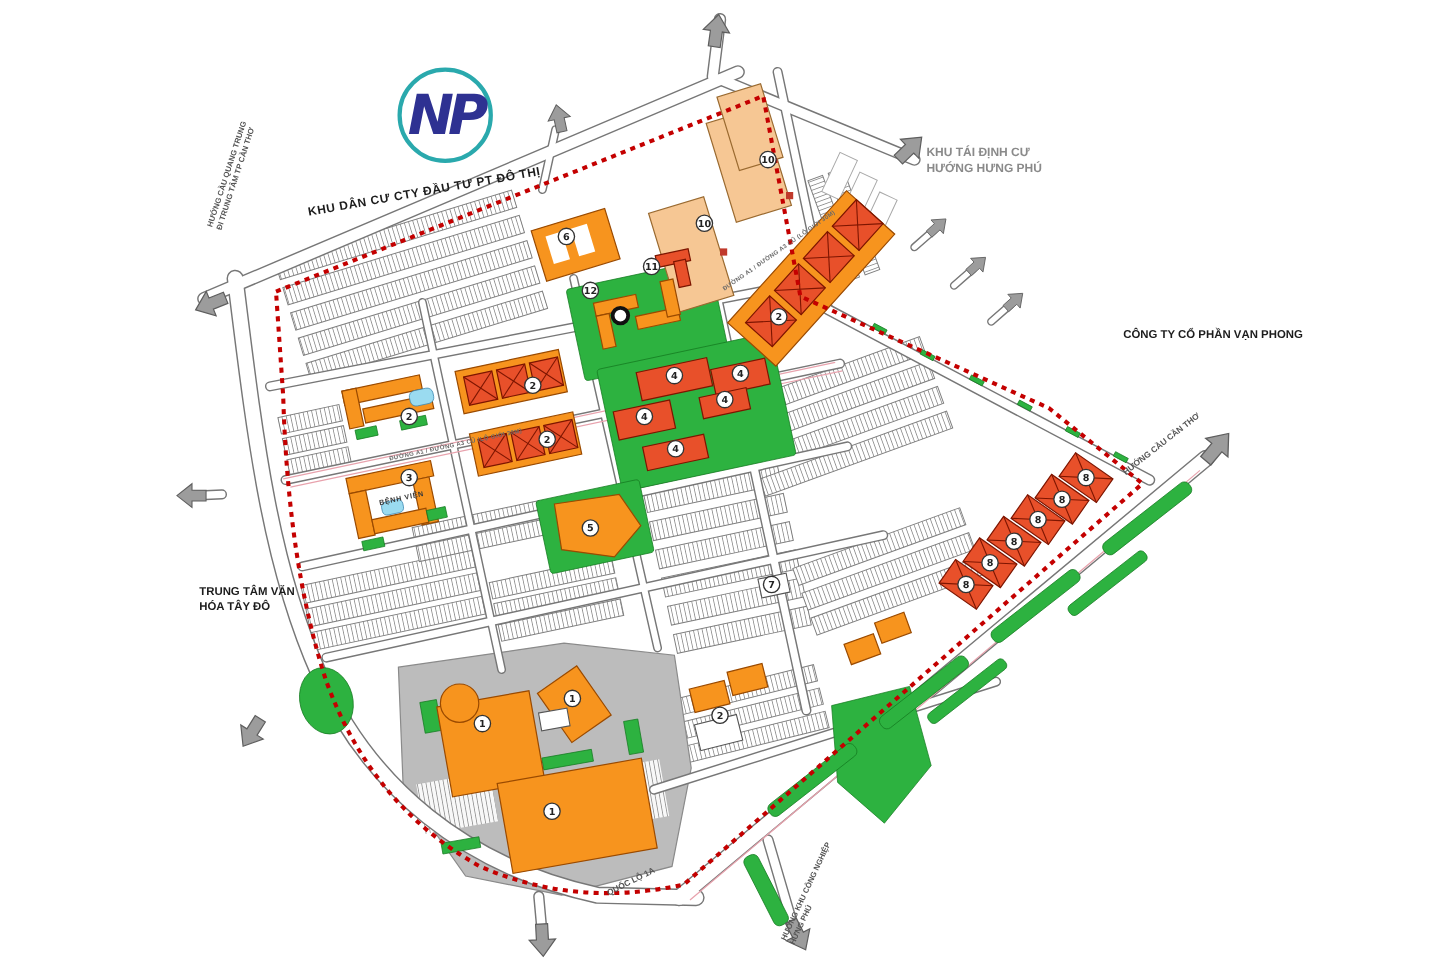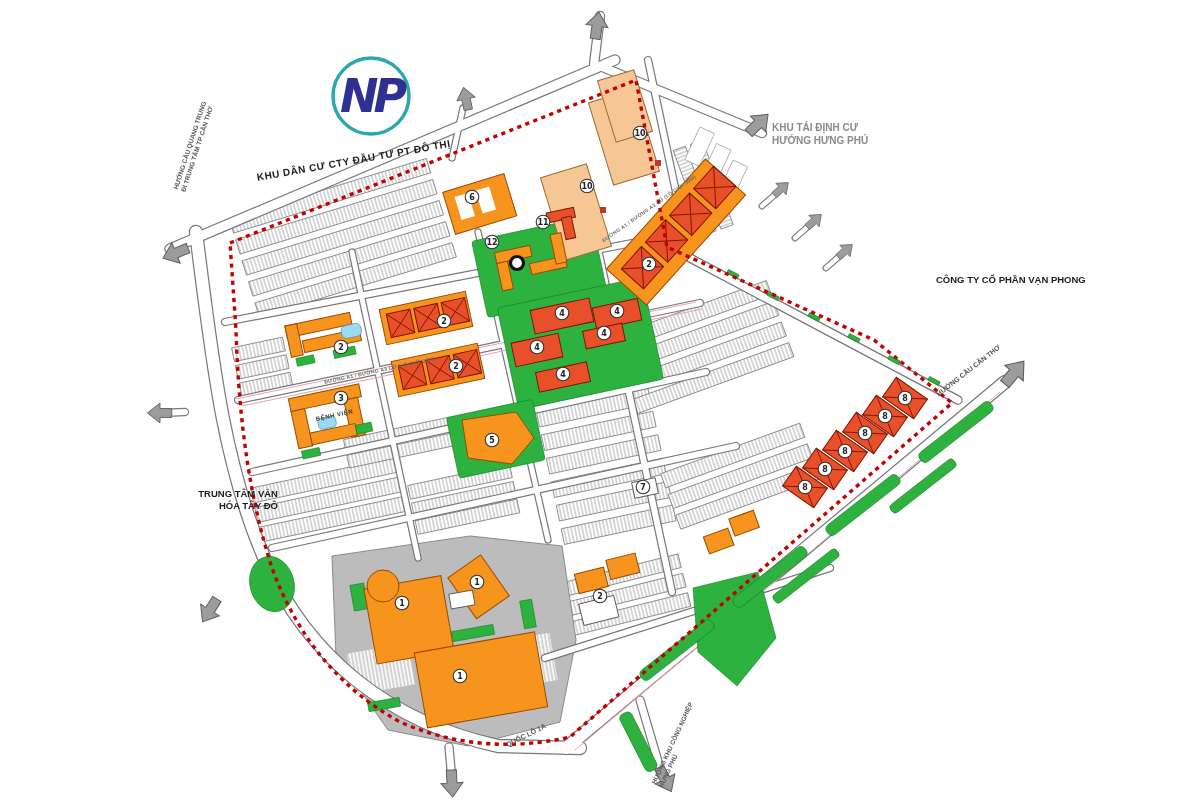--- a/index.html
+++ b/index.html
@@ -31,21 +31,21 @@
   .marker text{font:700 8px "DejaVu Sans",sans-serif;fill:#222;text-anchor:middle;}
   .roadname{font:700 5px "Liberation Sans",sans-serif;fill:#6a6a6a;letter-spacing:.3px;text-anchor:middle;}
   .svglabel{font:700 6px "Liberation Sans",sans-serif;fill:#3a3a3a;letter-spacing:.6px;text-anchor:middle;}
   .logo-np{font:italic 700 46px "DejaVu Sans",sans-serif;fill:var(--c-logo_blue,#2E3192);
            text-anchor:middle;letter-spacing:-5px;}
   
   .map-label{position:absolute;font-weight:bold;color:#1c1c1c;white-space:nowrap;line-height:1.25;
              transform-origin:0 0;}
   .lbl-sm{font-size:7px;color:#555;}
   .gray{color:#8a8a8a;}
-  .ctr{text-align:right;}
+  .ctr{text-align:left;}
 </style>
 </head>
 <body>
 
 <div id="stage">
 
 <svg id="map-svg" width="1200" height="800" viewBox="0 0 1200 800">
   <defs>
     <pattern id="lots" width="3.6" height="12" patternUnits="userSpaceOnUse">
       <rect width="3.6" height="12" fill="#ffffff"></rect>

